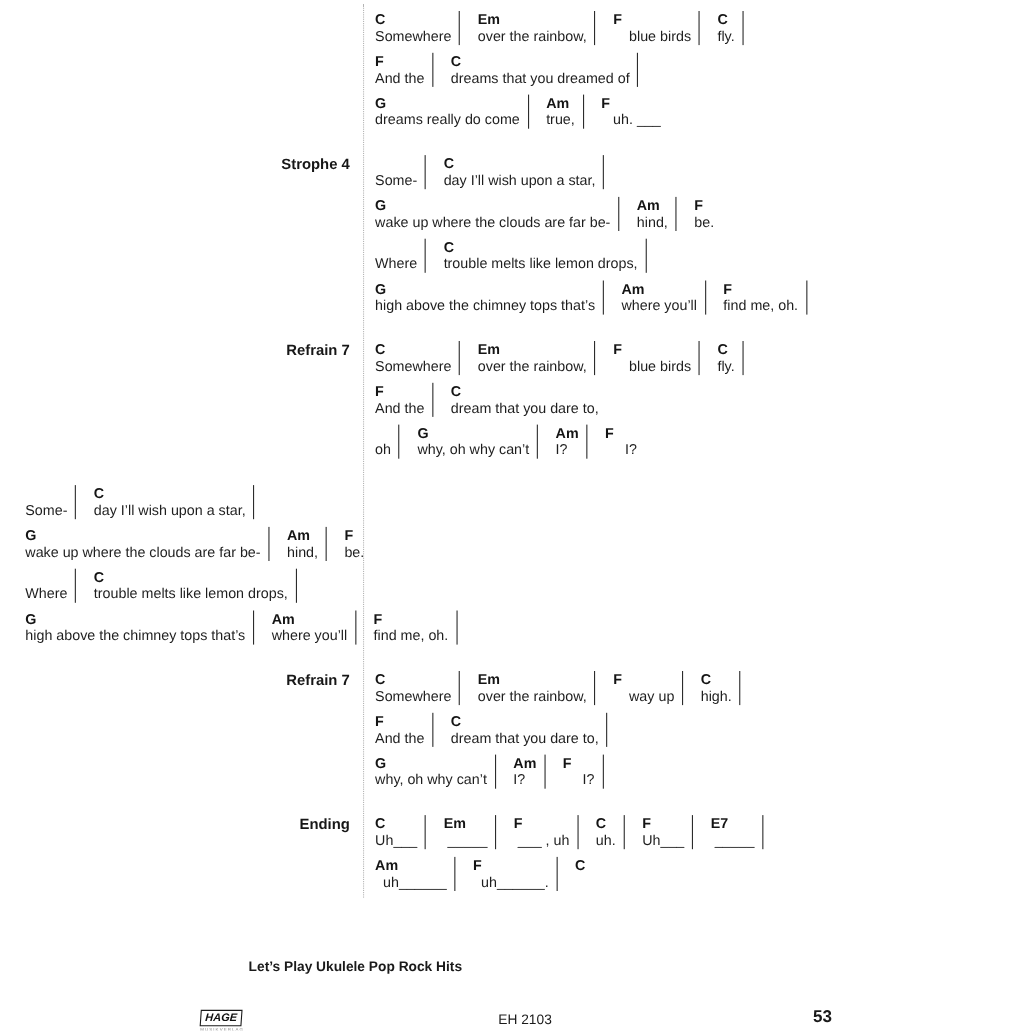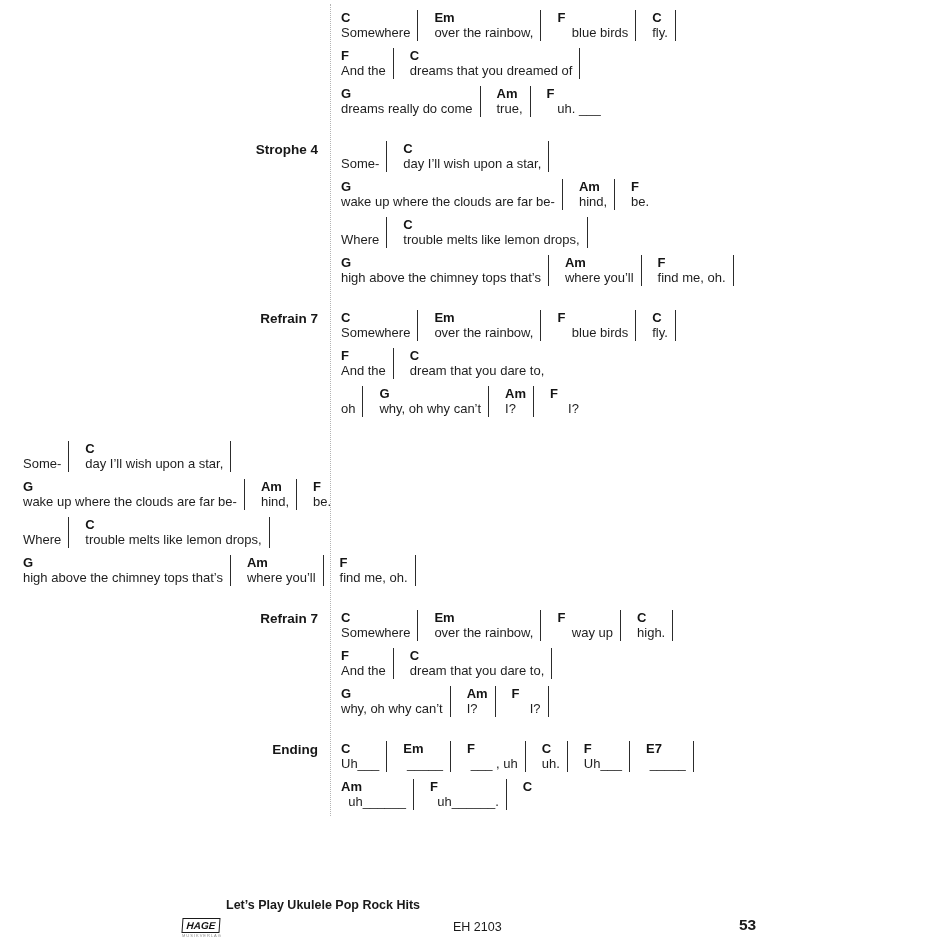--- a/index.html
+++ b/index.html
@@ -22,21 +22,21 @@
   .measure.endbar{padding:0;width:0;}
   .chord{font-weight:bold;font-size:13px;line-height:15px;height:15px;white-space:pre;color:#141414;}
   .lyric{font-size:13px;line-height:16px;height:16px;white-space:pre;color:#1e1e1e;}
 
   
   .footer-logo{position:absolute;left:182px;top:918px;width:38px;text-align:center;}
   .logo-box{border:1px solid #1a1a1a;height:13px;display:flex;align-items:center;justify-content:center;
             font-style:italic;font-weight:bold;font-size:10px;letter-spacing:0;color:#111;
             transform:skewX(-4deg);background:#fff;}
   .logo-sub{font-size:4px;line-height:5px;color:#8a8a8a;letter-spacing:1px;}
-  .footer-series{position:absolute;left:226px;top:872px;font-size:12.5px;font-weight:bold;color:#1a1a1a;margin-top:26px;}
+  .footer-series{position:absolute;left:226px;top:872px;font-size:12.5px;font-weight:bold;color:#1a1a1a;}
   .footer-edition{position:absolute;left:453px;top:920px;font-size:12.5px;color:#1a1a1a;}
   .footer-page{position:absolute;left:739px;top:916px;font-size:15.5px;font-weight:bold;color:#1a1a1a;text-align:right;}
 </style>
 </head>
 <body>
 
 <div id="page">
   <div class="divider"></div>
   <div class="song">
       <div class="section">

